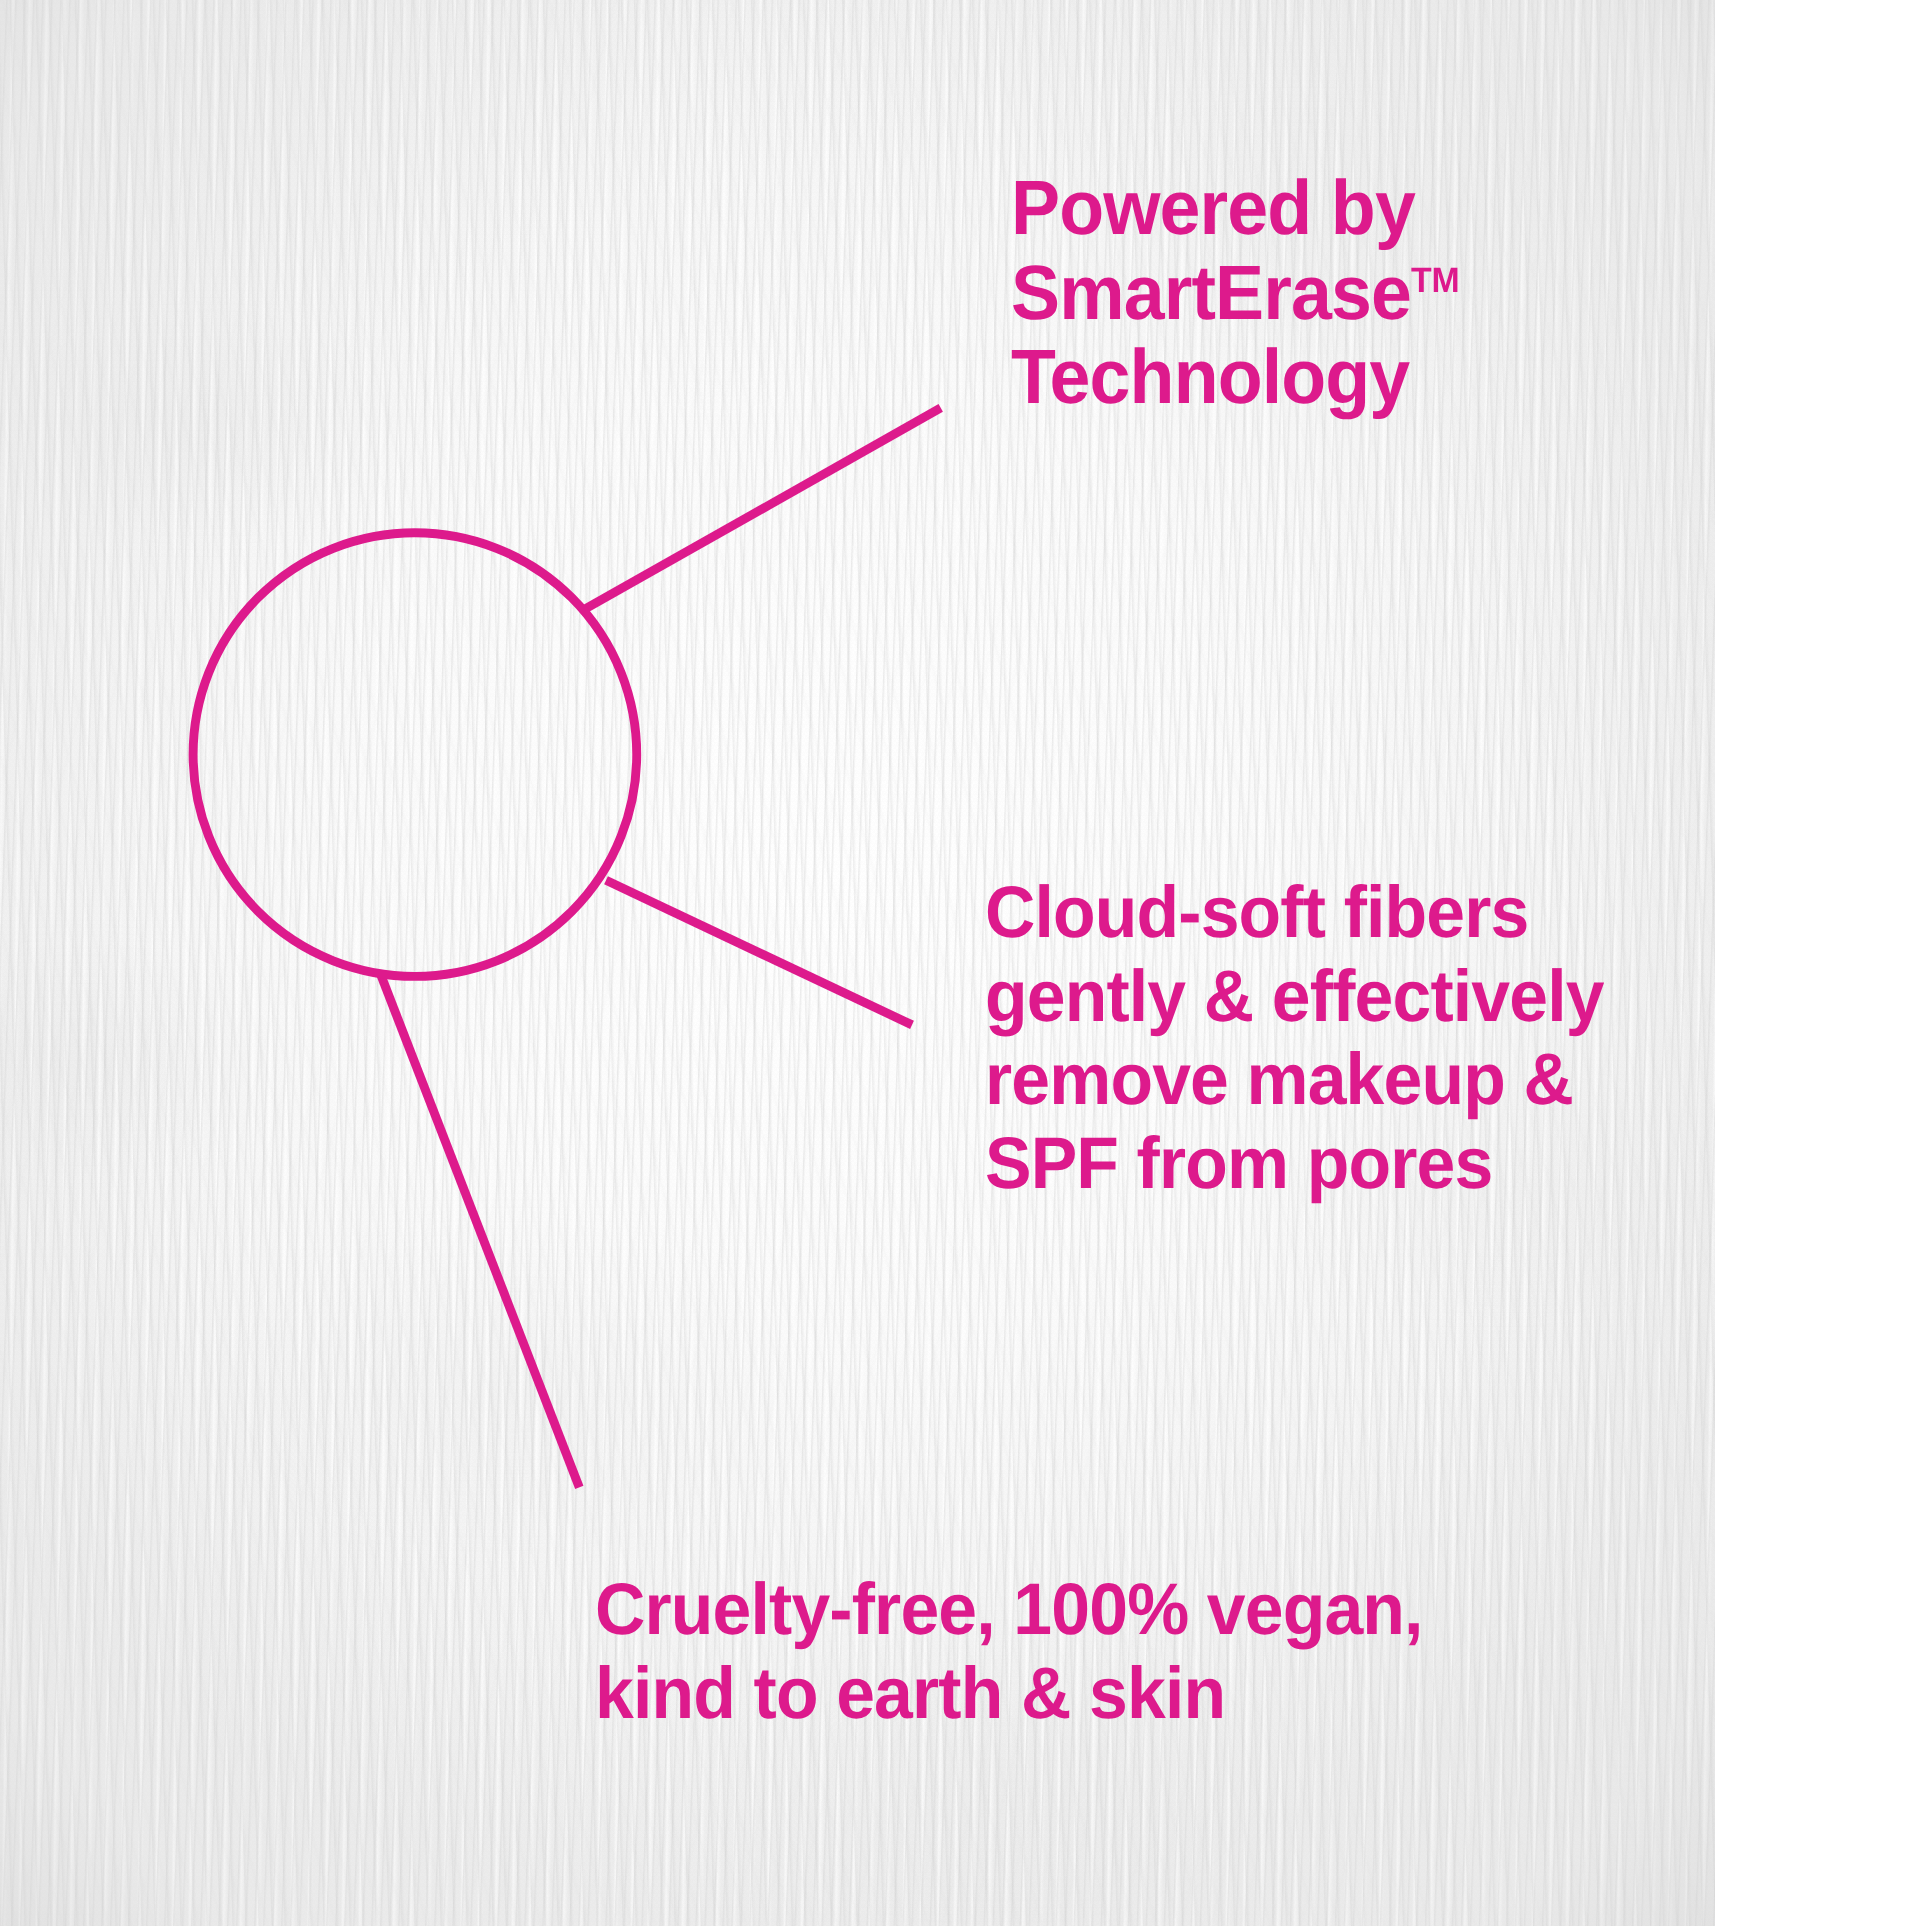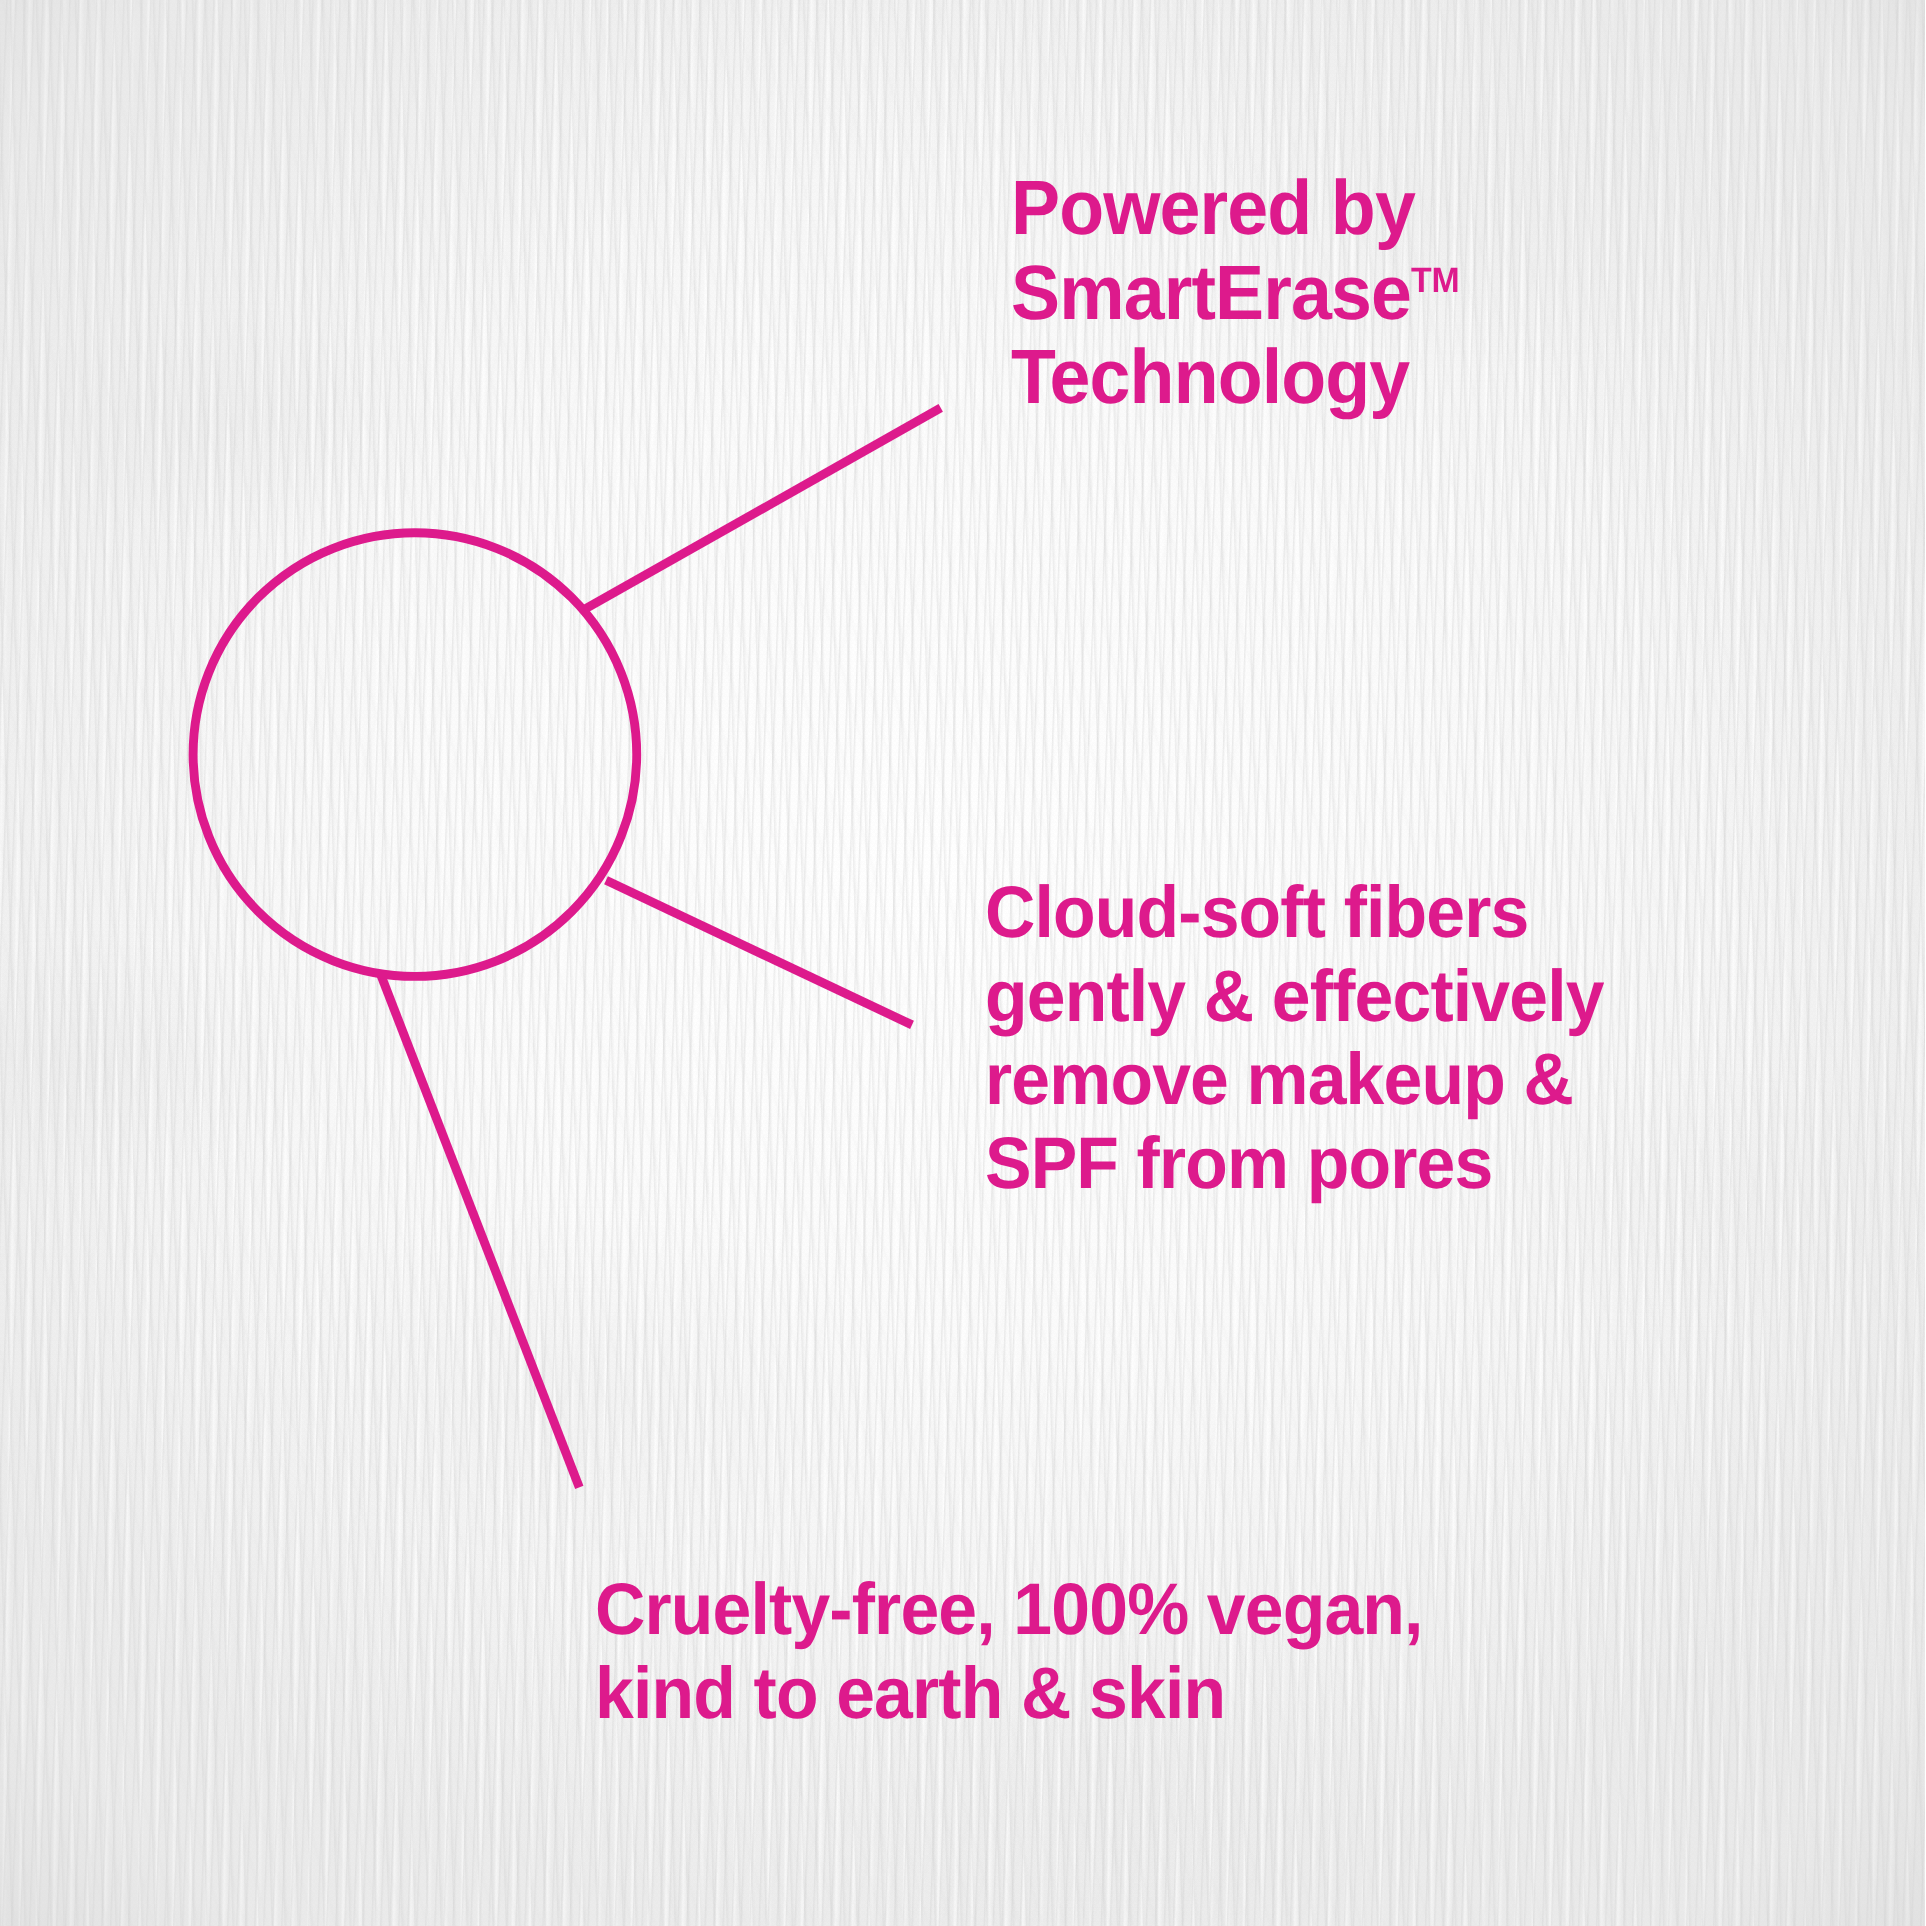--- a/index.html
+++ b/index.html
@@ -3,21 +3,21 @@
 <meta charset="utf-8">
 <style>
   html, body {
     margin: 0;
     padding: 0;
     background: #ffffff;
   }
 
   #stage {
     position: relative;
-    width: 1925px;
+    width: 1715px;
     height: 1927px;
     overflow: hidden;
     background: #f7f7f7;
     font-family: "Liberation Sans", sans-serif;
   }
 
   
   .bg-base {
     position: absolute;
     inset: 0;

